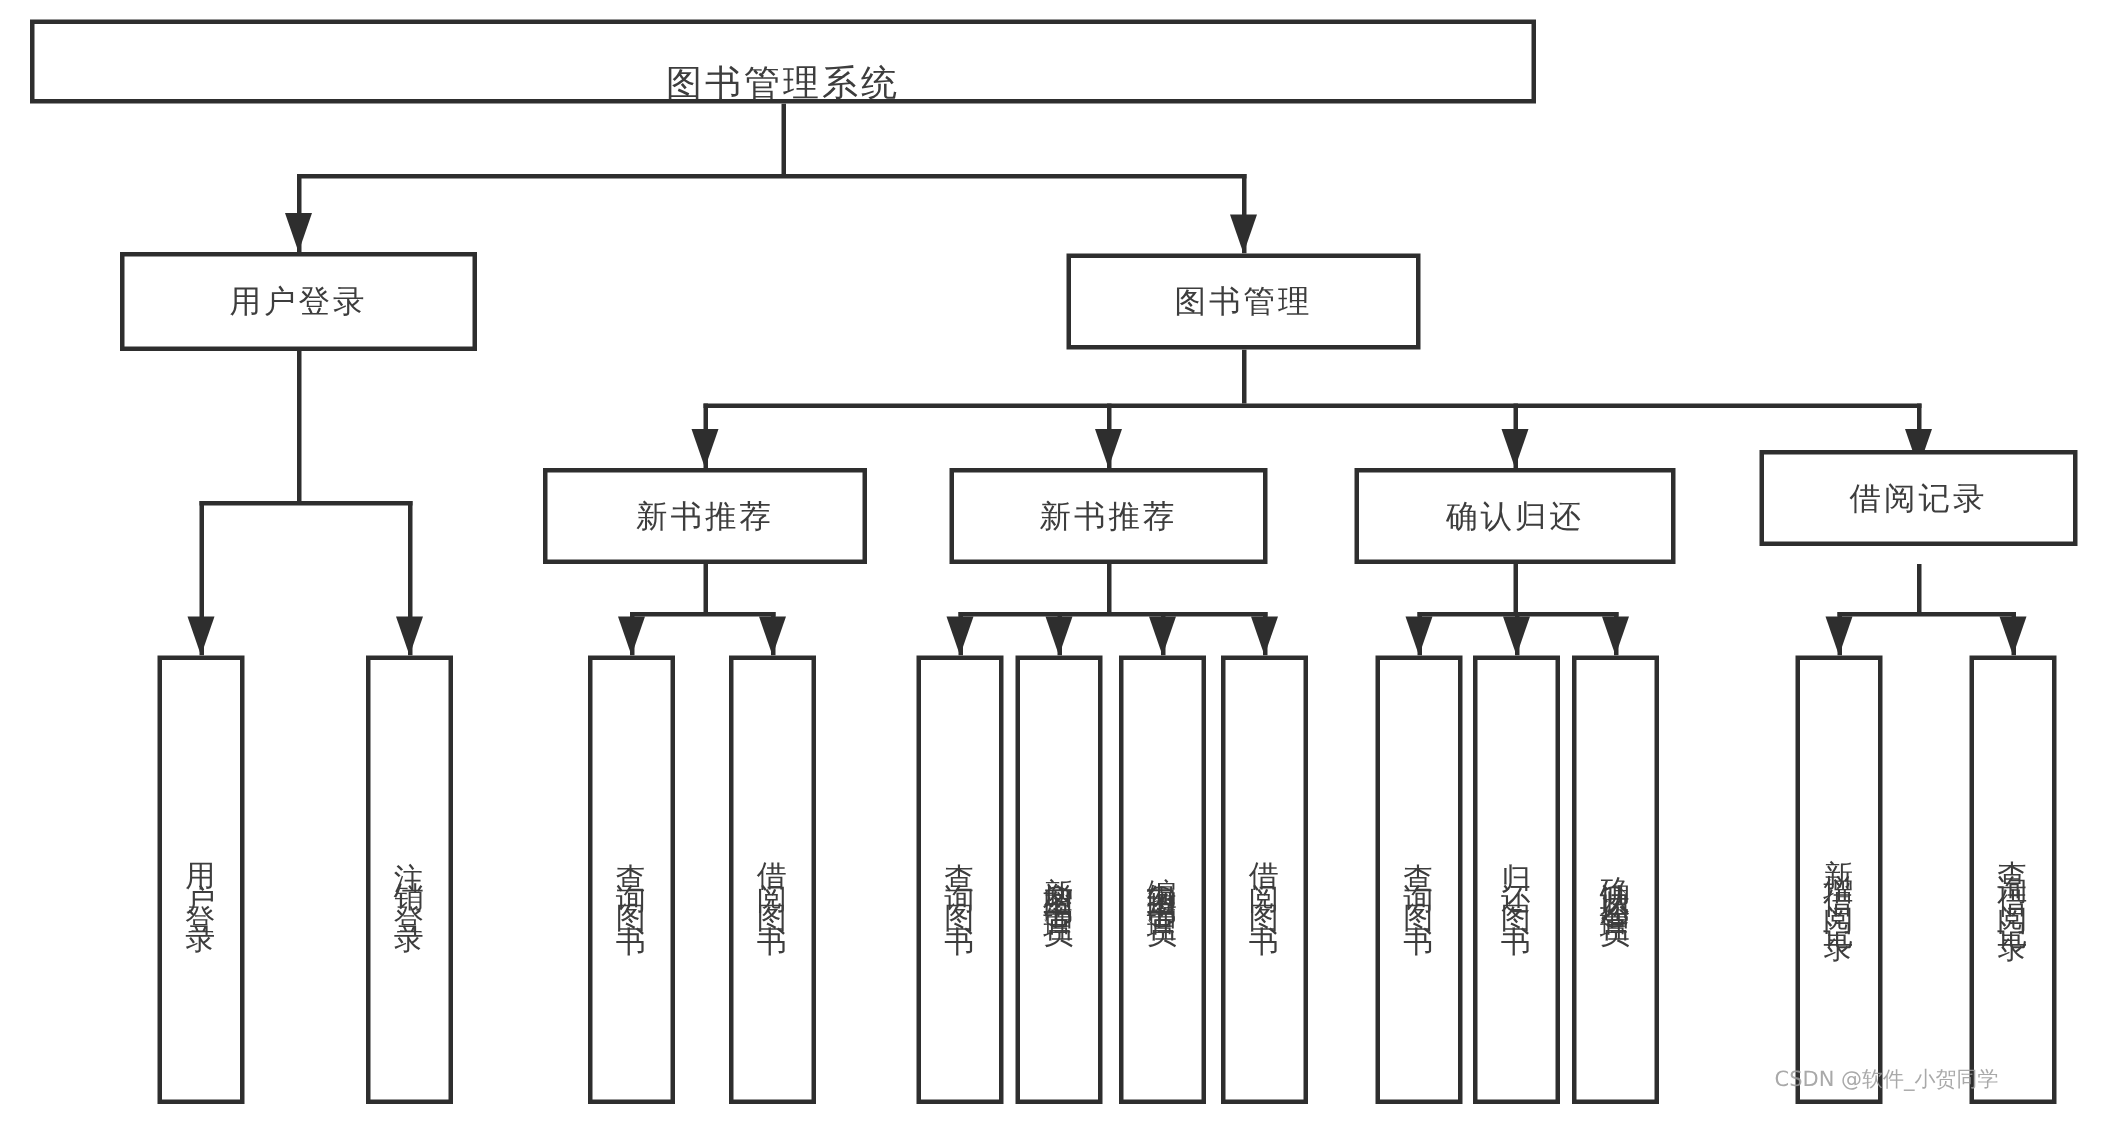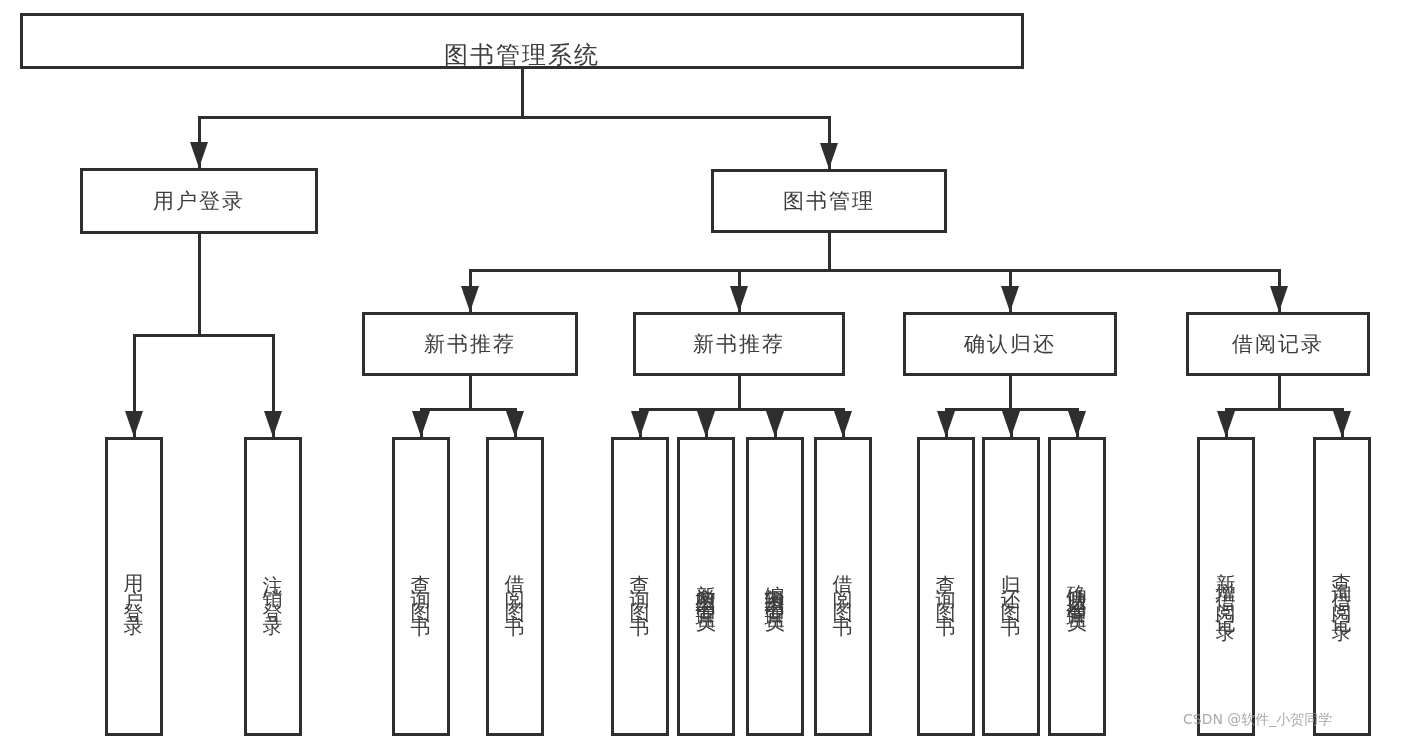--- a/index.html
+++ b/index.html
@@ -99,21 +99,21 @@
 
   <div class="box" style="left:711px;top:169px;width:236px;height:64px;">
     <span class="hlabel">图书管理</span>
   </div>
   <div class="box" style="left:633px;top:312px;width:212px;height:64px;">
     <span class="hlabel">新书推荐</span>
   </div>
   <div class="box" style="left:903px;top:312px;width:214px;height:64px;">
     <span class="hlabel">确认归还</span>
   </div>
-  <div class="box" style="left:1173px;top:312px;width:184px;height:64px;margin-left:13px;">
+  <div class="box" style="left:1173px;top:300px;width:212px;height:64px;">
     <span class="hlabel">借阅记录</span>
   </div>
 
   <div class="box" style="left:105px;top:437px;width:58px;height:299px;">
     <span class="vtxt ls4">用户登录</span>
   </div>
   <div class="box" style="left:244px;top:437px;width:58px;height:299px;">
     <span class="vtxt ls4">注销登录</span>
   </div>
 

